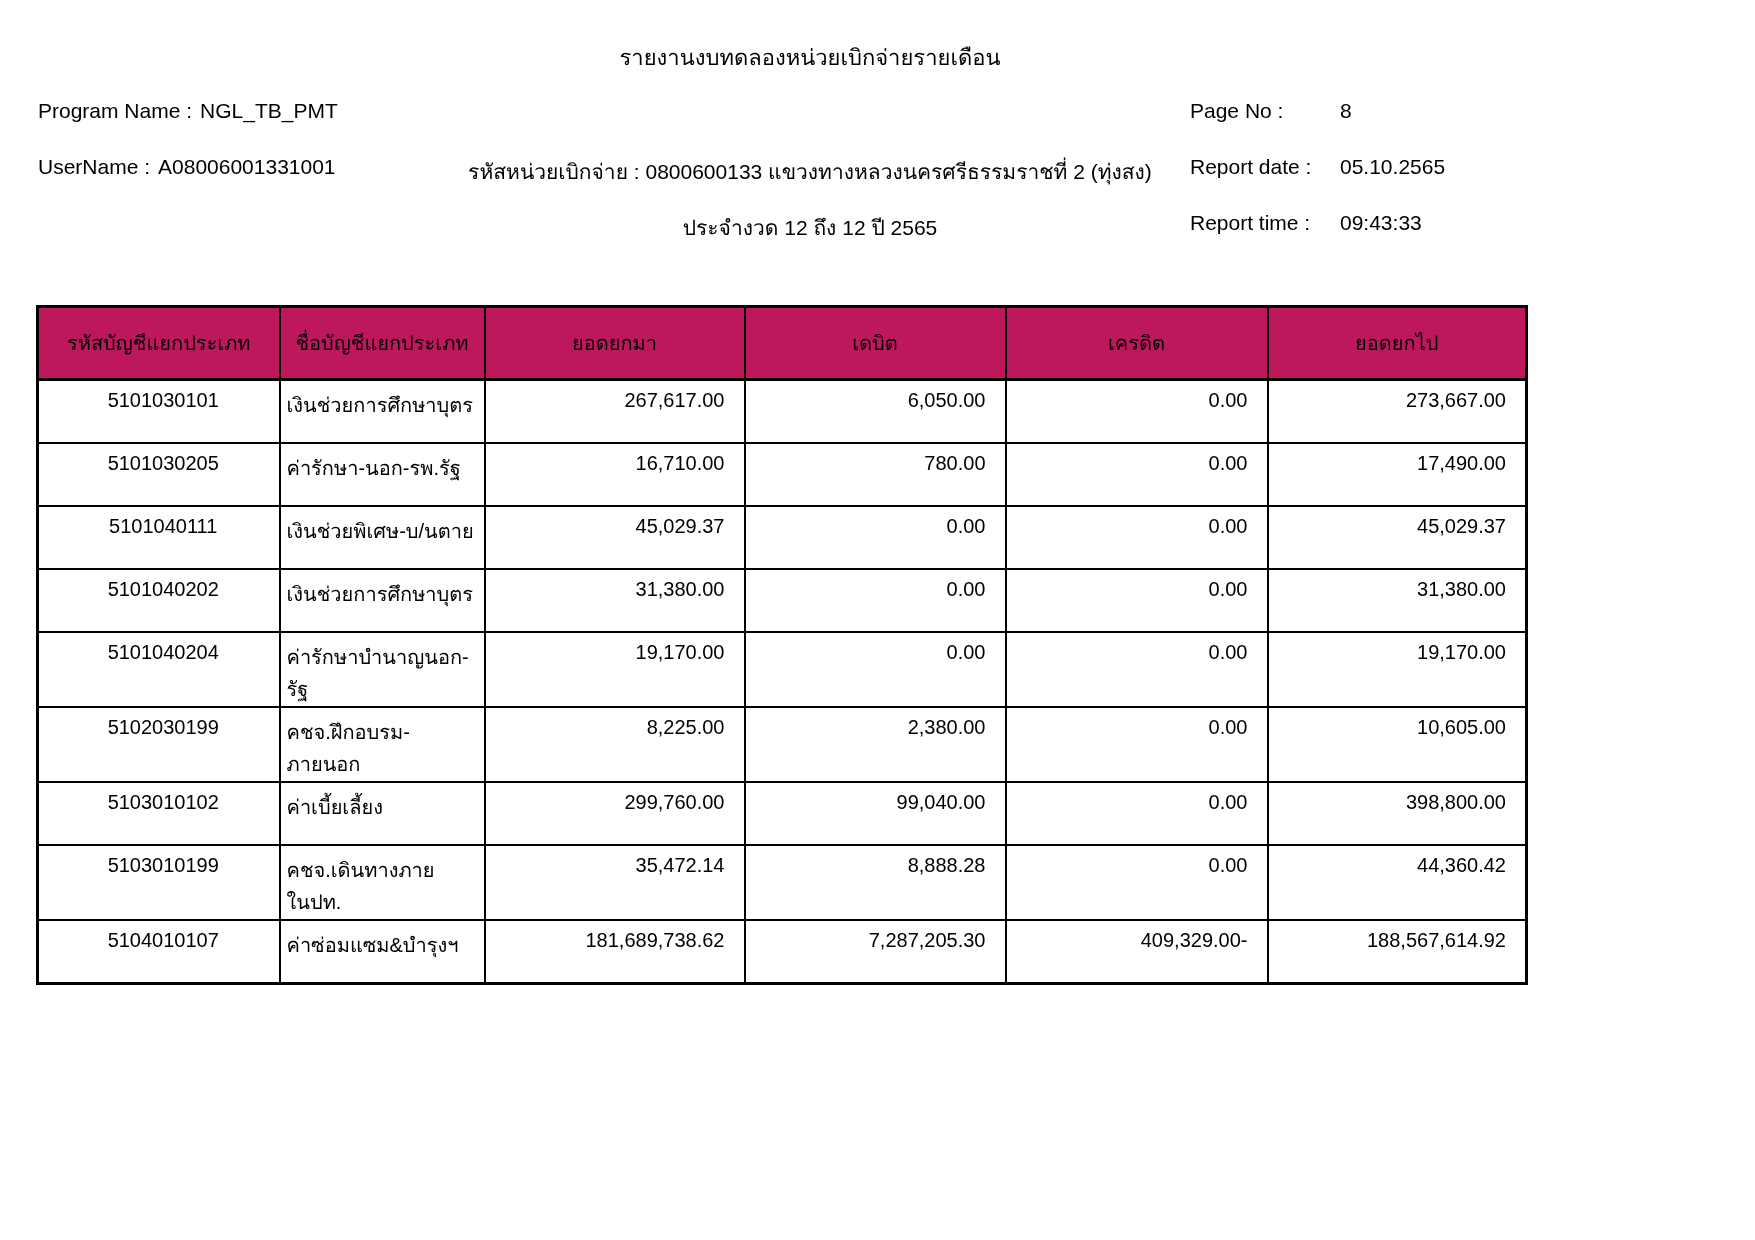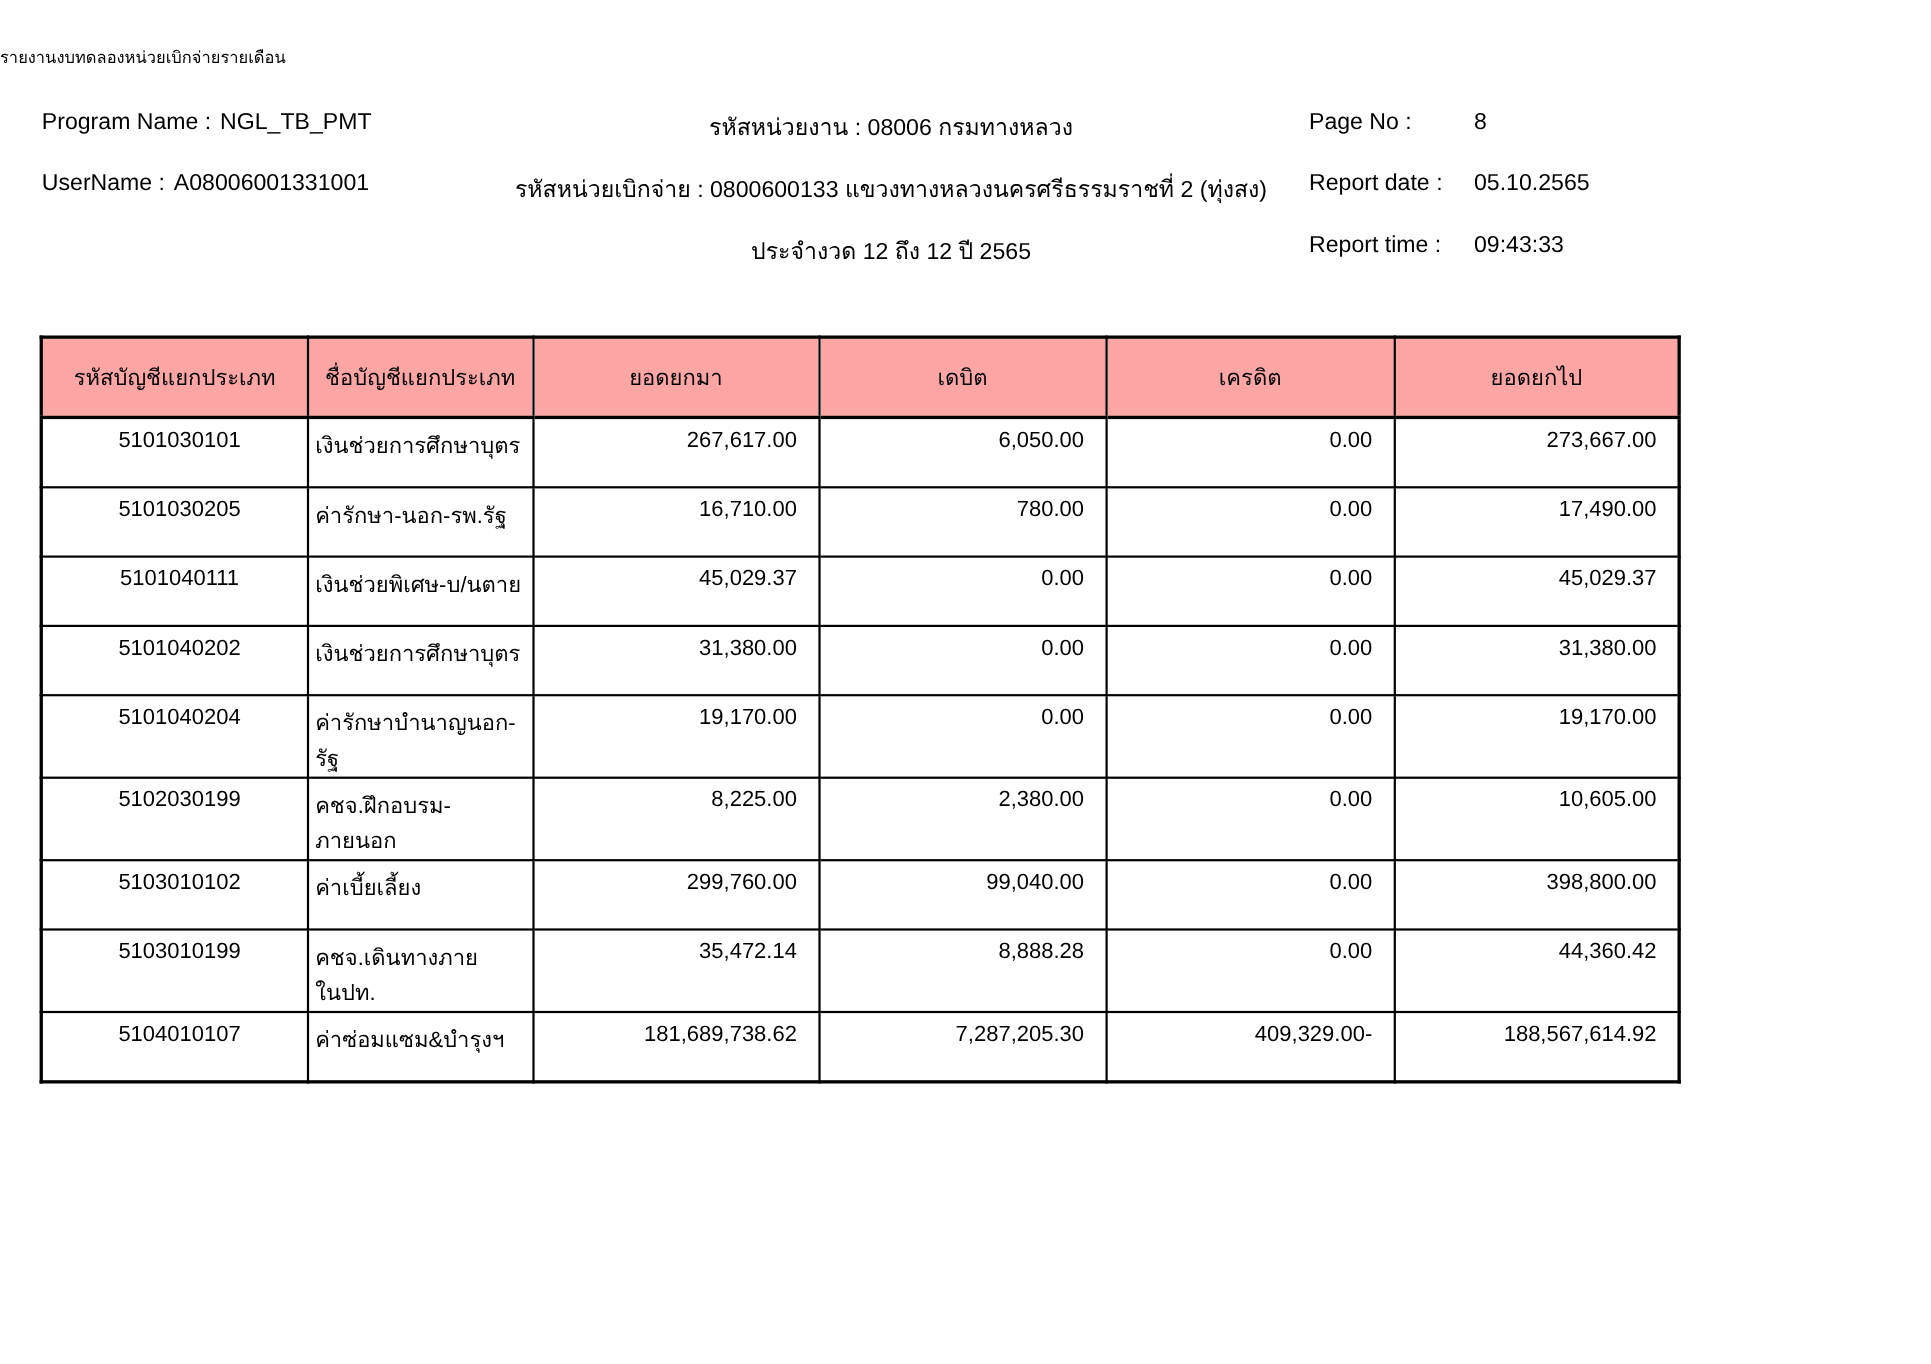--- a/index.html
+++ b/index.html
@@ -10,21 +10,22 @@
     background:#ffffff;
     font-family:"Liberation Sans", sans-serif;
     color:#000000;
     overflow:hidden;
   }
   .abs{position:absolute;white-space:nowrap;}
   .title-band{
     position:absolute;
     left:0; top:40px;
     width:1620px;
-    font-size:15px;
+    text-align:center;
+    font-size:22px;
   }
   .center-band{
     position:absolute;
     left:0;
     width:1620px;
     text-align:center;
     font-size:21px;
   }
   .hdr-left{left:38px;font-size:21px;text-align:center;}
   .hdr-rlabel{left:1190px;font-size:21px;}
@@ -64,21 +65,20 @@
 </head>
 <body>
 
 <div class="page">
 
   <div class="title-band">รายงานงบทดลองหน่วยเบิกจ่ายรายเดือน</div>
 
   <div class="abs hdr-left lv" style="top:99px">
     <span class="lbl">Program Name :</span><span>NGL_TB_PMT</span>
   </div>
-  <div class="center-band" style="top:99px">รหัสหน่วยงาน : 08006 กรมทางหลวง</div>
   <div class="abs hdr-rlabel" style="top:99px">Page No :</div>
   <div class="abs hdr-rvalue" style="top:99px">8</div>
 
   <div class="abs hdr-left lv" style="top:155px">
     <span class="lbl">UserName :</span><span>A08006001331001</span>
   </div>
   <div class="center-band" style="top:155px">รหัสหน่วยเบิกจ่าย : 0800600133 แขวงทางหลวงนครศรีธรรมราชที่ 2 (ทุ่งสง)</div>
   <div class="abs hdr-rlabel" style="top:155px">Report date :</div>
   <div class="abs hdr-rvalue" style="top:155px">05.10.2565</div>
 
@@ -89,21 +89,21 @@
   <table class="tb">
     <colgroup>
       <col style="width:242px">
       <col style="width:205px">
       <col style="width:260px">
       <col style="width:261px">
       <col style="width:262px">
       <col style="width:259px">
     </colgroup>
     <thead>
-      <tr style="background:#fca5a5">
+      <tr style="background:#be185d">
         <th>รหัสบัญชีแยกประเภท</th>
         <th>ชื่อบัญชีแยกประเภท</th>
         <th>ยอดยกมา</th>
         <th>เดบิต</th>
         <th>เครดิต</th>
         <th>ยอดยกไป</th>
       </tr>
     </thead>
     <tbody>
       <tr>

